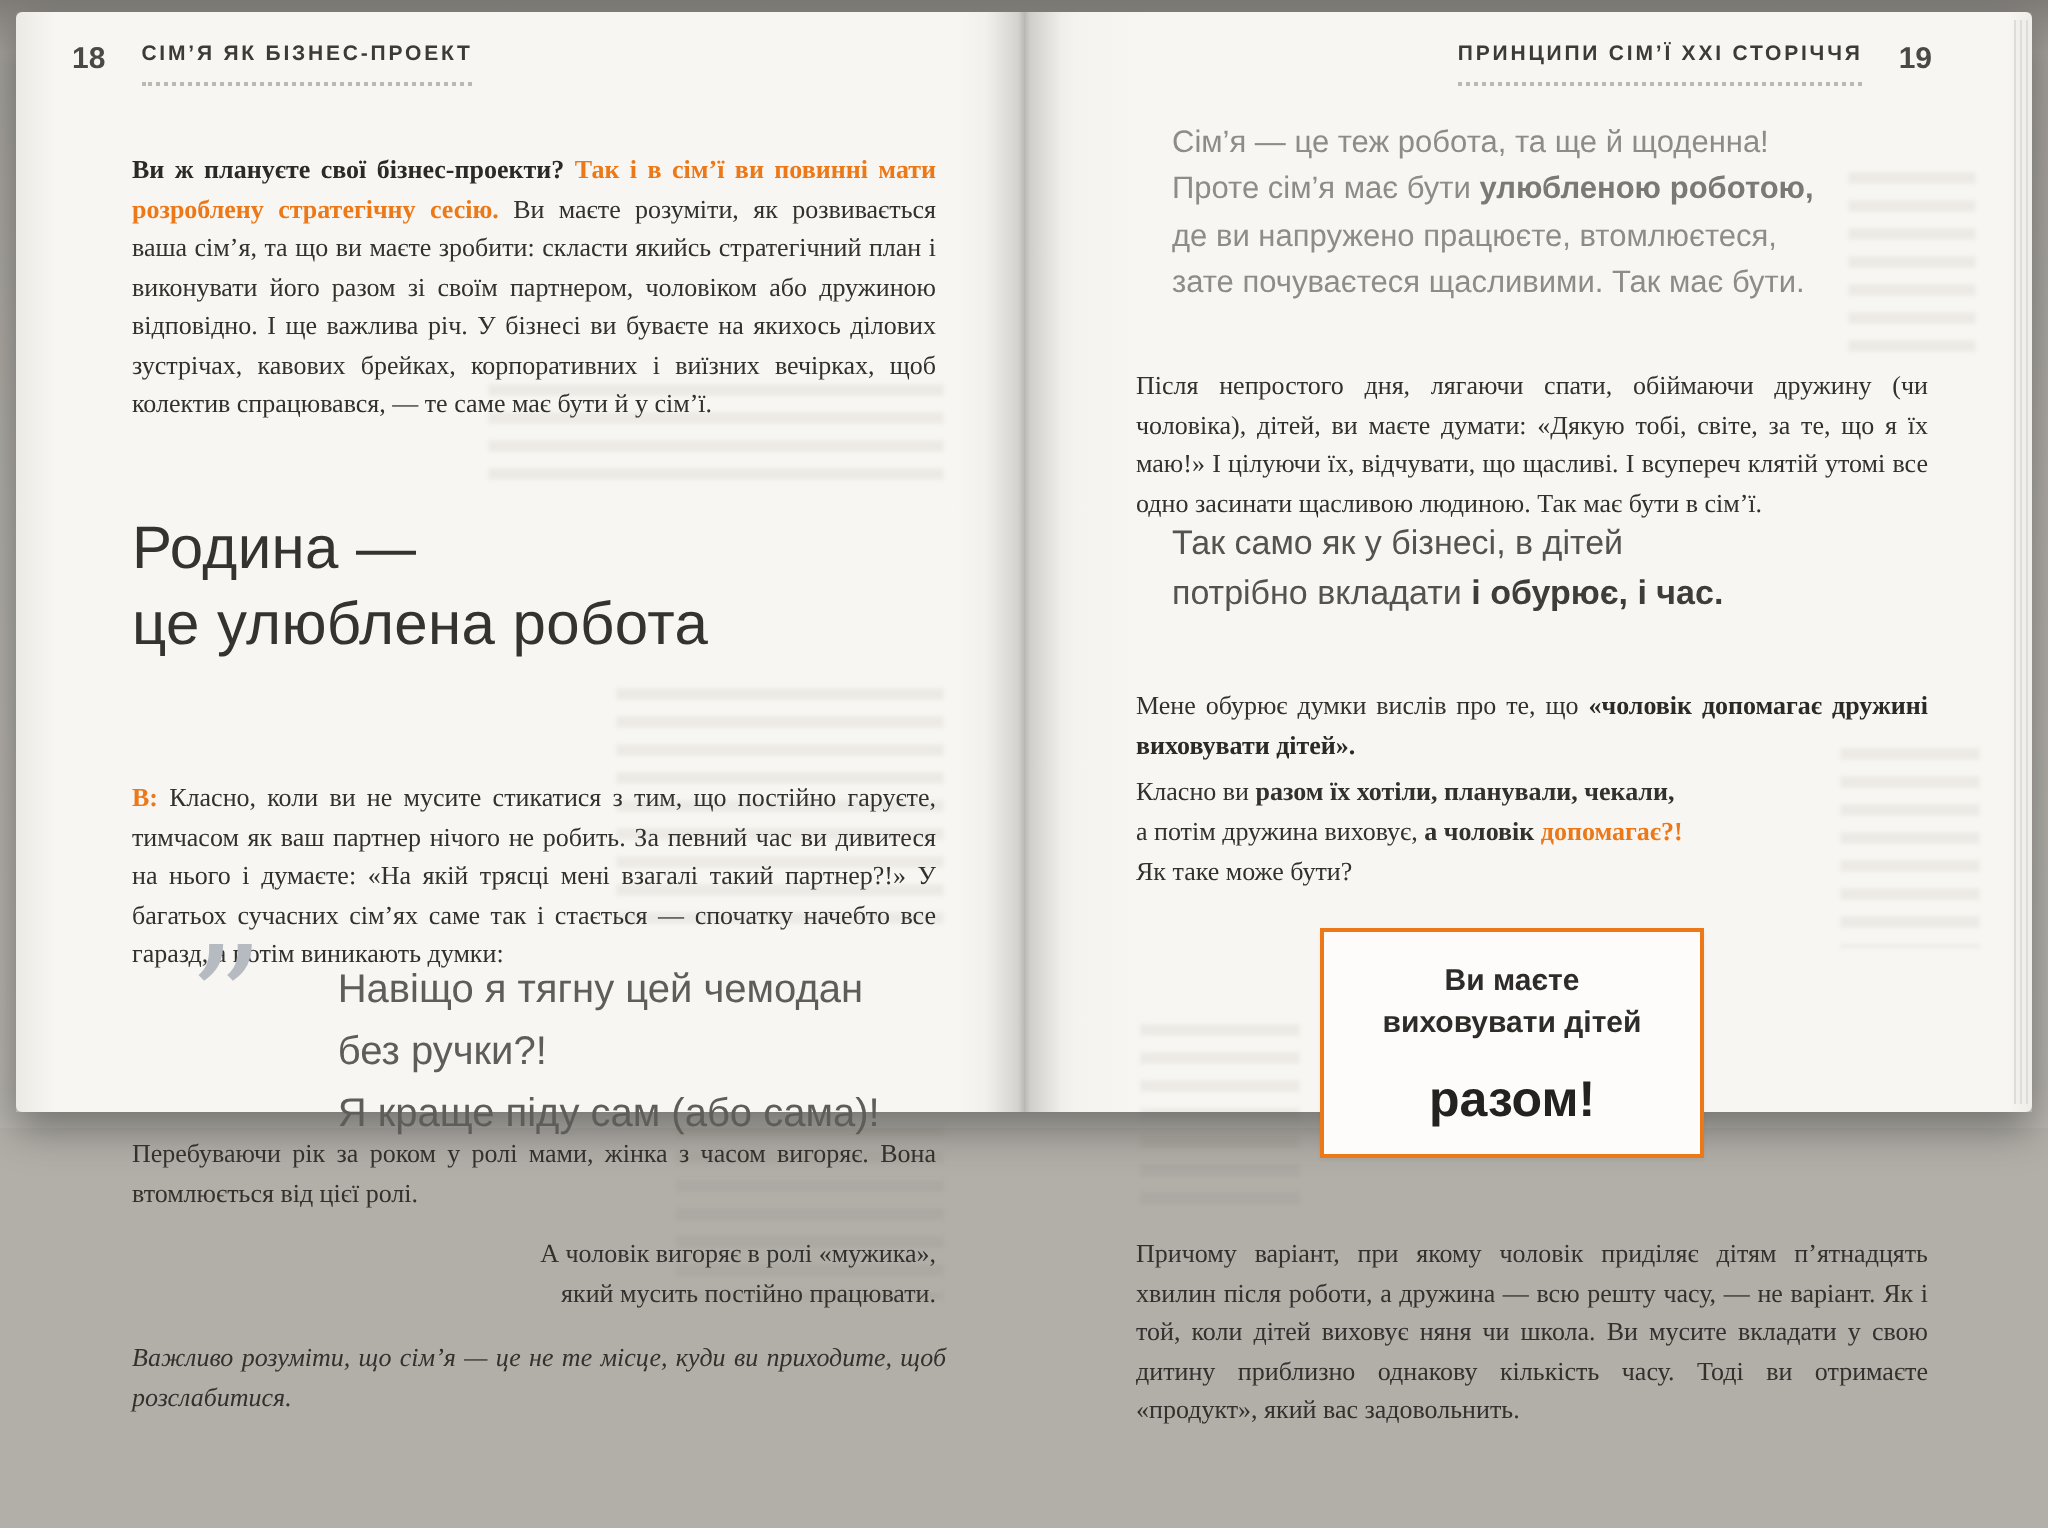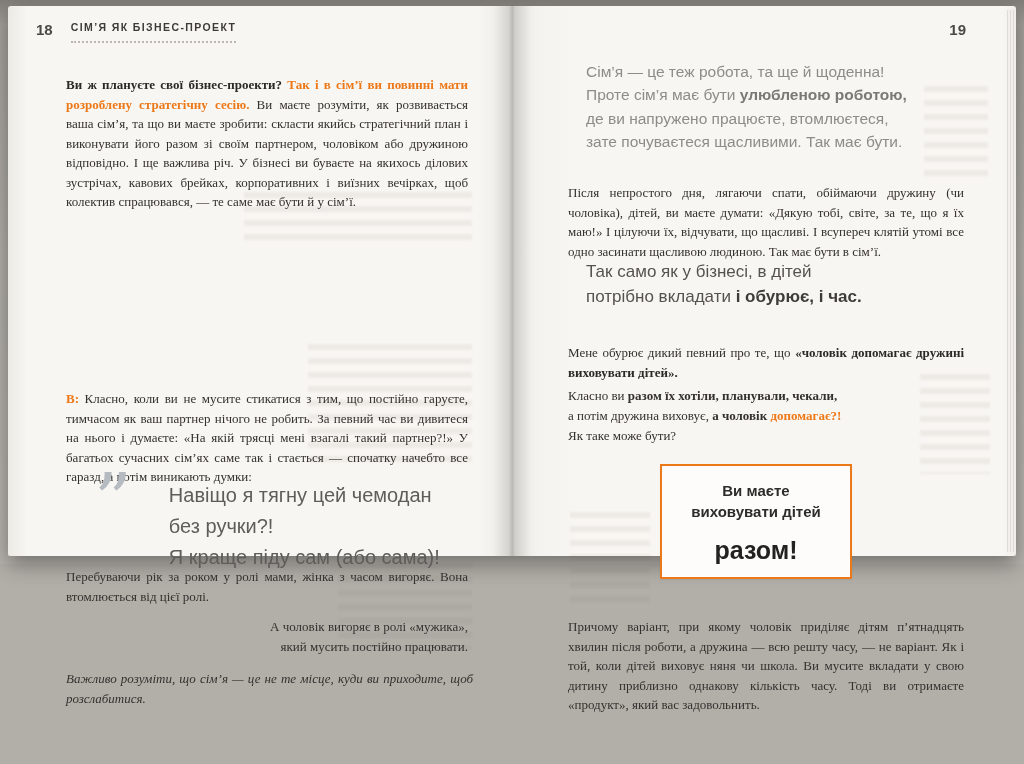--- a/index.html
+++ b/index.html
@@ -123,20 +123,24 @@
       </div>
 
       <div class="ghost" style="top:186px;left:236px;right:40px;height:56px;"></div>
       <div class="ghost" style="top:338px;left:300px;right:40px;height:126px;"></div>
       <div class="ghost" style="top:556px;left:330px;right:40px;height:88px;"></div>
 
       <p class="abs serif justify intro">
         <span class="lead">Ви ж плануєте свої бізнес-проекти? </span><span class="accent">Так і в сім’ї ви повинні мати розроблену стратегічну сесію.</span><span> Ви маєте розуміти, як розвивається ваша сім’я, та що ви маєте зробити: скласти якийсь стратегічний план і виконувати його разом зі своїм партнером, чоловіком або дружиною відповідно. І ще важлива річ. У бізнесі ви буваєте на якихось ділових зустрічах, кавових брейках, корпоративних і виїзних вечірках, щоб колектив спрацювався, — те саме має бути й у сім’ї.</span>
       </p>
 
+      <h1 class="abs heading" style="margin:0;">
+        <span>Родина —</span><br>
+        <span>це улюблена робота</span>
+      </h1>
 
       <p class="abs serif justify answer">
         <span class="accent">В:</span><span> Класно, коли ви не мусите стикатися з тим, що постійно гаруєте, тимчасом як ваш партнер нічого не робить. За певний час ви дивитеся на нього і думаєте: «На якій трясці мені взагалі такий партнер?!» У багатьох сучасних сім’ях саме так і стається — спочатку начебто все гаразд, а потім виникають думки:</span>
       </p>
 
       <div class="abs quote">
         <span class="qmark">”</span>
         <span class="qtext">
           <span>Навіщо я тягну цей чемодан без ручки?!</span><br>
           <span>Я краще піду сам (або сама)!</span>
@@ -149,20 +153,21 @@
         <span>А чоловік вигоряє в ролі «мужика»,</span><br>
         <span>який мусить постійно працювати.</span>
       </p>
 
       <p class="abs serif justify final-left">Важливо розуміти, що сім’я — це не те місце, куди ви приходите, щоб розслабитися.</p>
     </div>
 
     <div class="page page-right">
 
       <div class="running running-right">
+        <span class="runtitle">ПРИНЦИПИ СІМ’Ї ХХІ СТОРІЧЧЯ</span>
         <span class="pagenum">19</span>
       </div>
 
       <div class="ghost" style="top:80px;right:28px;width:64px;height:90px;"></div>
       <div class="ghost" style="top:368px;right:26px;width:70px;height:100px;"></div>
       <div class="ghost" style="top:506px;left:58px;width:80px;height:92px;"></div>
 
       <div class="abs callout callout-work">
         <div class="callout-bar"></div>
         <div class="callout-text">
@@ -177,21 +182,21 @@
 
       <div class="abs callout callout-invest">
         <div class="callout-bar"></div>
         <div class="callout-text">
           <div>Так само як у бізнесі, в дітей</div>
           <div><span>потрібно вкладати </span><span class="b">і обурює, і час.</span></div>
         </div>
       </div>
 
       <p class="abs serif justify outrage">
-        <span>Мене обурює дикий певний про те, що </span><span class="b">«чоловік допомагає дружині виховувати дітей».</span>
+        <span>Мене обурює думки вислів про те, що </span><span class="b">«чоловік допомагає дружині виховувати дітей».</span>
       </p>
 
       <div class="abs serif together">
         <div><span>Класно ви </span><span class="b">разом їх хотіли, планували, чекали,</span></div>
         <div><span>а потім дружина виховує, </span><span class="b">а чоловік </span><span class="accent">допомагає?!</span></div>
         <div>Як таке може бути?</div>
       </div>
 
       <div class="abs together-box">
         <div class="box-line">Ви маєте</div>

